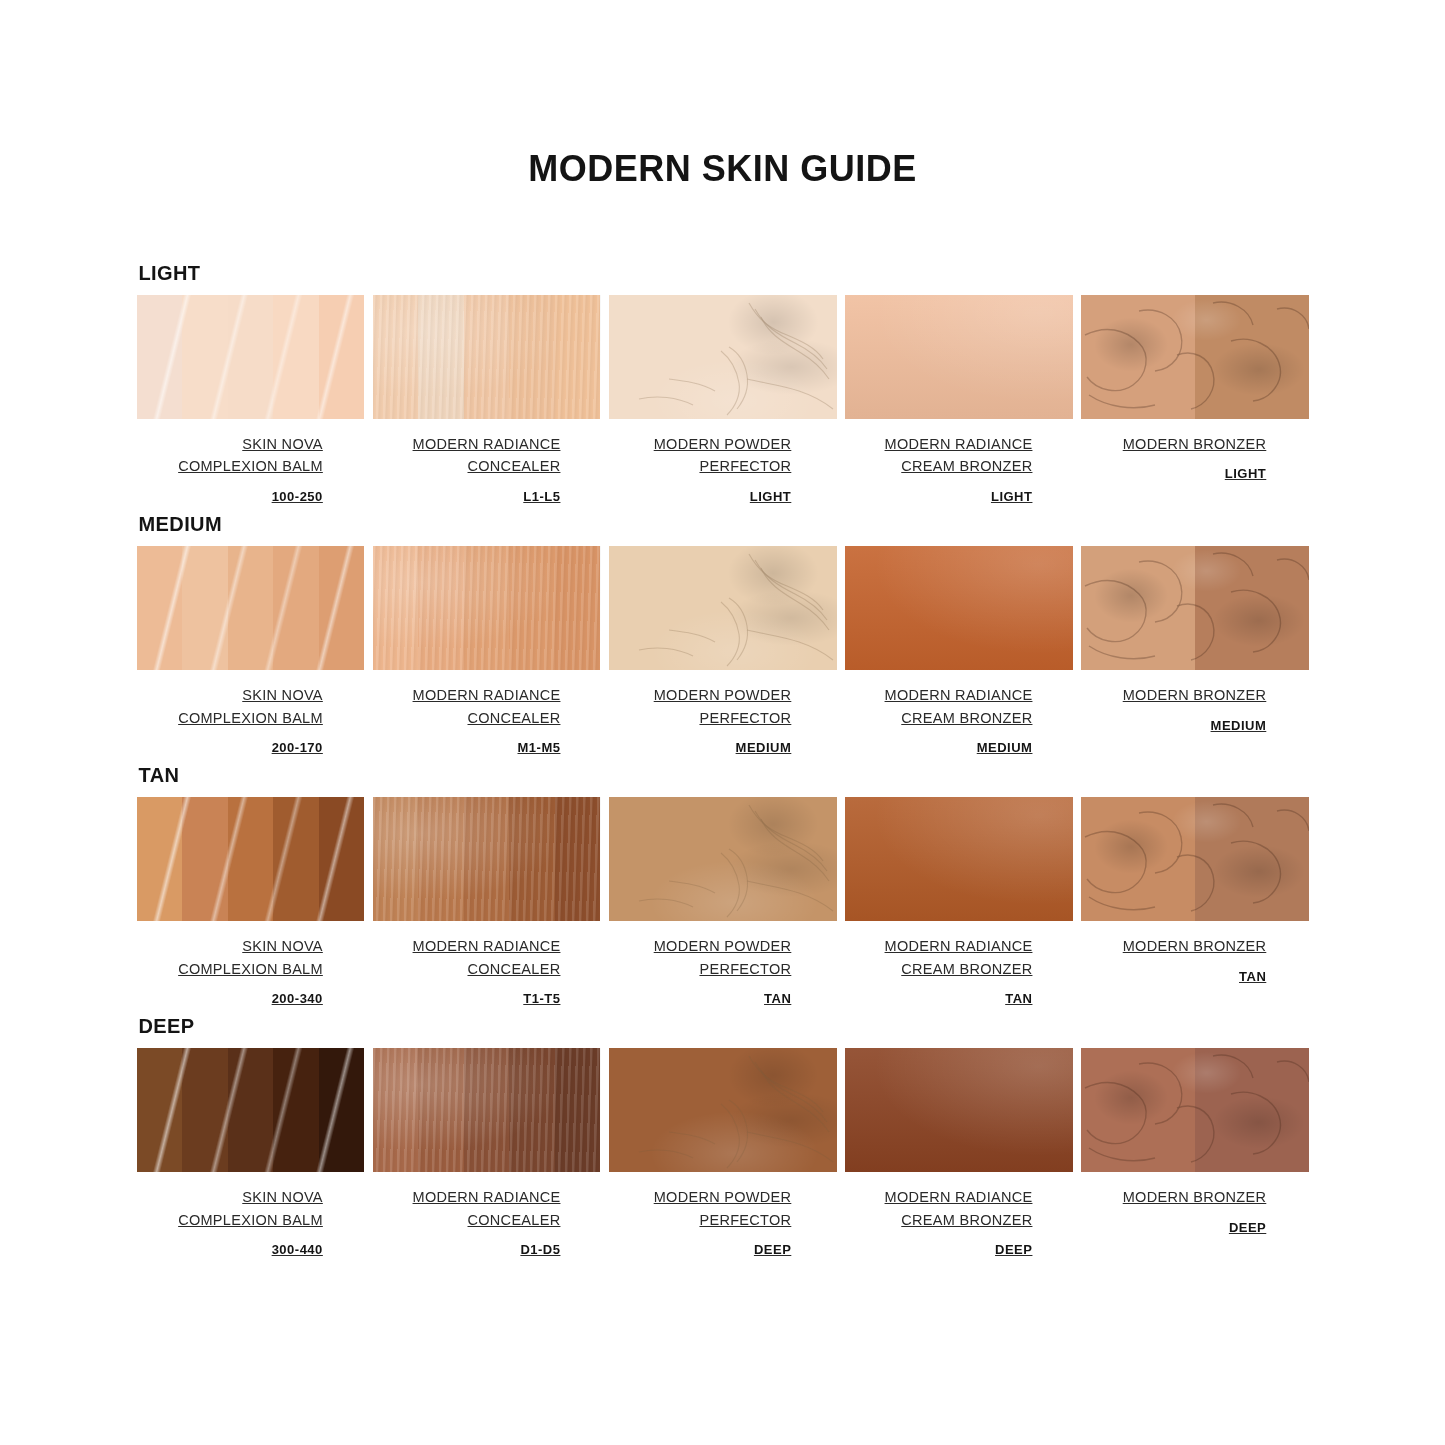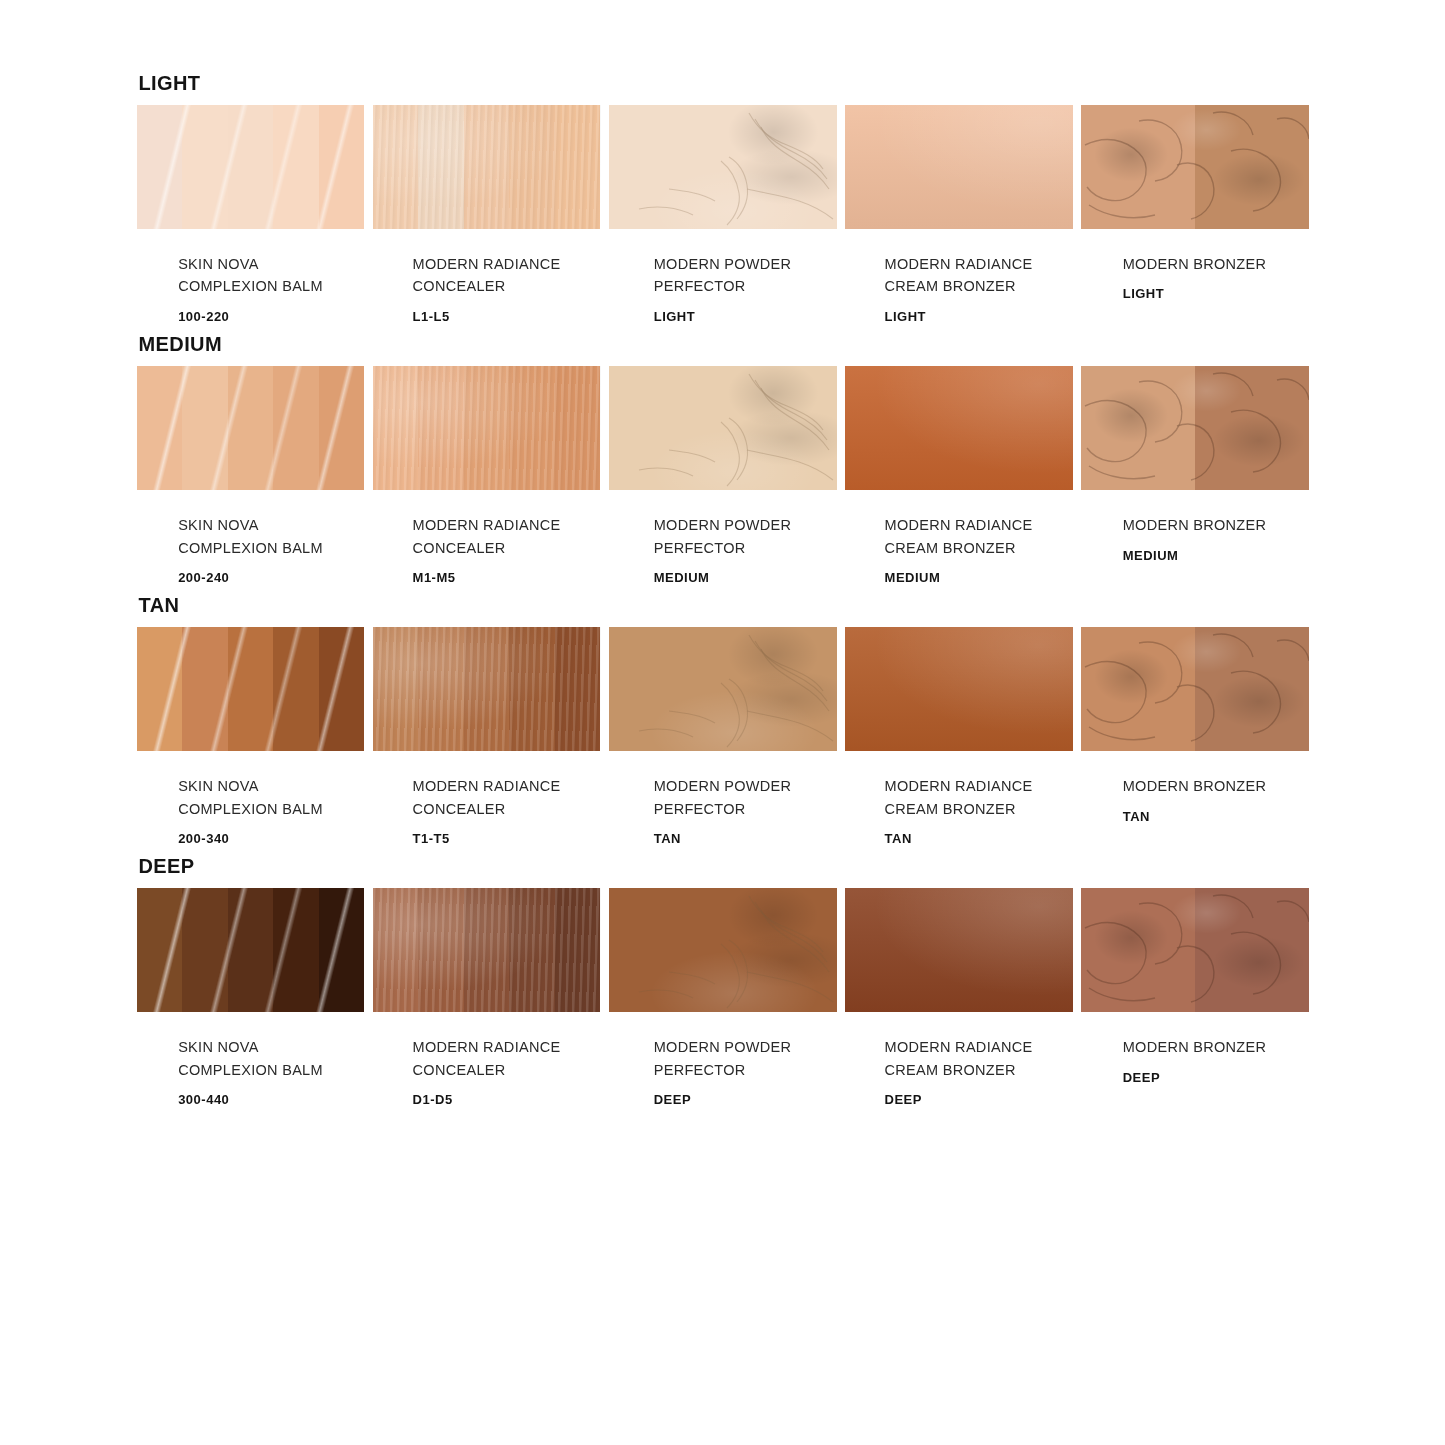--- a/index.html
+++ b/index.html
@@ -71,26 +71,27 @@
   .swatch .stripes > i {
     flex: 1 1 0;
     display: block;
   }
   .swatch .gloss {
     position: absolute;
     inset: 0;
     pointer-events: none;
   }
   .caption {
-    margin-top: 24px;
-    text-align: left;
+    margin-top: 14px;
+    text-align: right;
     font-size: 14.5px;
     line-height: 1.55;
     color: #2a2a2a;
     letter-spacing: 0.3px;
+    text-decoration: underline;
   }
   .caption .line {
     display: block;
     white-space: nowrap;
   }
   .shade {
     display: block;
     margin-top: 9px;
     font-size: 13px;
     font-weight: bold;
@@ -135,41 +136,42 @@
       linear-gradient(104deg, rgba(255,255,255,0) 40%, rgba(255,255,255,0.45) 41.4%, rgba(255,255,255,0) 43%),
       linear-gradient(104deg, rgba(255,255,255,0) 61%, rgba(255,255,255,0.40) 62.4%, rgba(255,255,255,0) 64%),
       linear-gradient(104deg, rgba(255,255,255,0) 81%, rgba(255,255,255,0.50) 82.4%, rgba(255,255,255,0) 84%);
   }
 </style>
 </head>
 <body>
 
 <div class="page">
 
+  <div class="title">MODERN SKIN GUIDE</div>
 
   <div class="guide">
 
   <div class="group">
         <div class="group-label">LIGHT</div>
         <div class="group-row">
           <div class="cell">
             <div class="swatch">
               <div class="stripes">
                 <i style="background: rgb(244, 222, 208);"></i>
                 <i style="background: rgb(247, 221, 201);"></i>
                 <i style="background: rgb(246, 220, 200);"></i>
                 <i style="background: rgb(248, 217, 194);"></i>
                 <i style="background: rgb(246, 206, 178);"></i>
               </div>
               <div class="gloss gloss-streaks"></div>
             </div>
             <div class="caption">
               <span class="line">SKIN NOVA</span>
               <span class="line">COMPLEXION BALM</span>
-              <span class="shade">100-220</span>
+              <span class="shade">100-250</span>
             </div>
           </div>
           <div class="cell">
             <div class="swatch">
               <div class="stripes">
                 <i style="background: rgb(242, 205, 174);"></i>
                 <i style="background: rgb(239, 213, 189);"></i>
                 <i style="background: rgb(240, 198, 164);"></i>
                 <i style="background: rgb(238, 192, 154);"></i>
                 <i style="background: rgb(240, 193, 153);"></i>
@@ -256,21 +258,21 @@
                 <i style="background: rgb(238, 194, 159);"></i>
                 <i style="background: rgb(232, 180, 140);"></i>
                 <i style="background: rgb(227, 169, 127);"></i>
                 <i style="background: rgb(221, 158, 114);"></i>
               </div>
               <div class="gloss gloss-streaks"></div>
             </div>
             <div class="caption">
               <span class="line">SKIN NOVA</span>
               <span class="line">COMPLEXION BALM</span>
-              <span class="shade">200-240</span>
+              <span class="shade">200-170</span>
             </div>
           </div>
           <div class="cell">
             <div class="swatch">
               <div class="stripes">
                 <i style="background: rgb(238, 182, 142);"></i>
                 <i style="background: rgb(232, 171, 129);"></i>
                 <i style="background: rgb(226, 162, 117);"></i>
                 <i style="background: rgb(221, 154, 108);"></i>
                 <i style="background: rgb(217, 148, 102);"></i>

